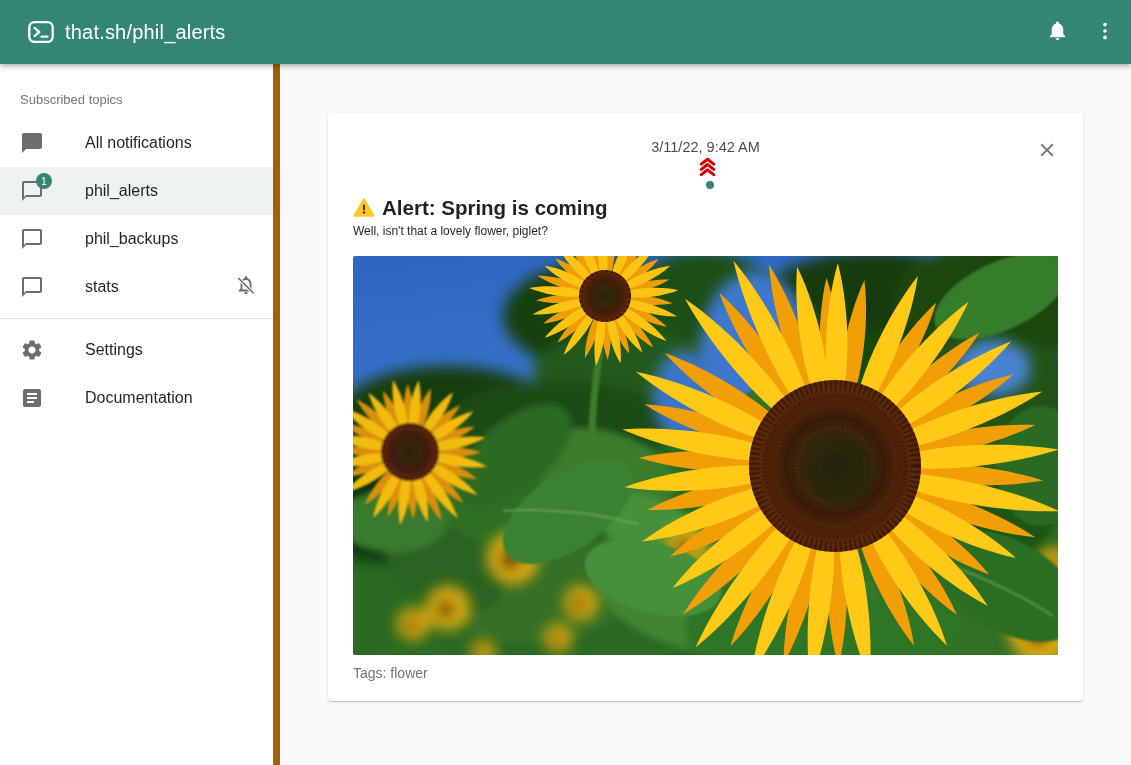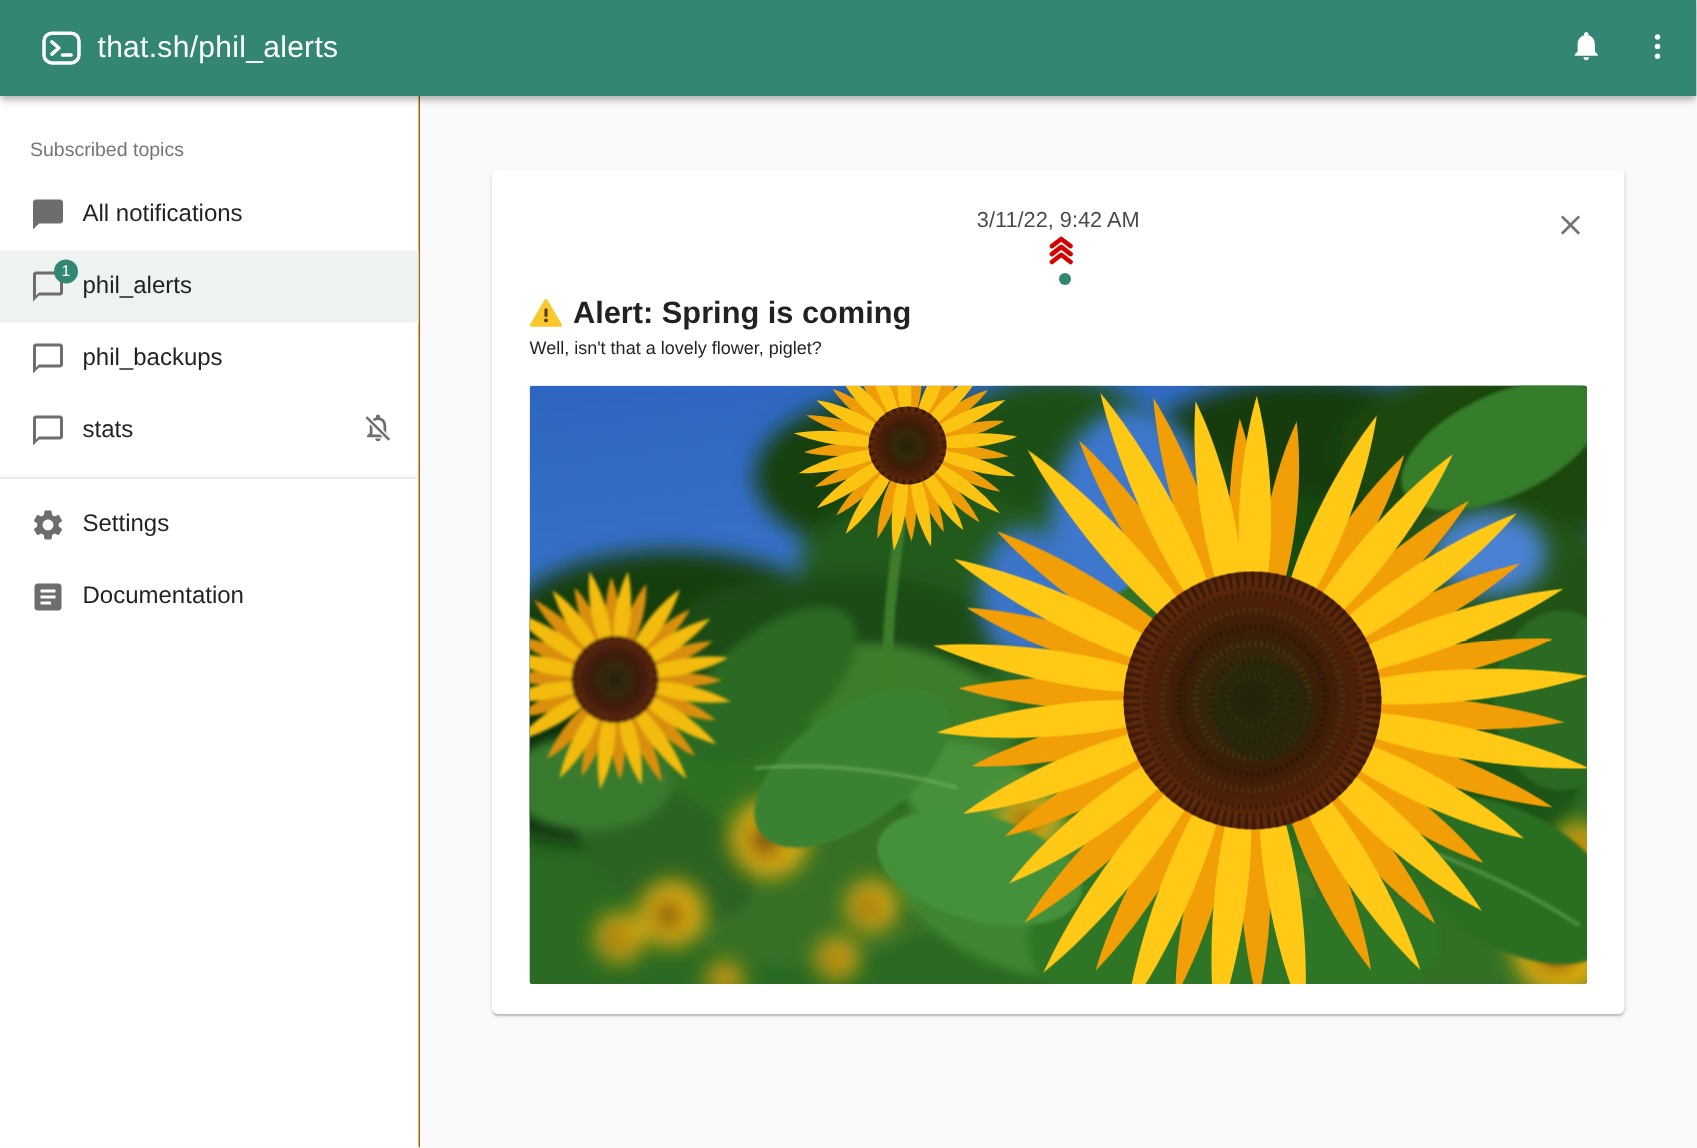--- a/index.html
+++ b/index.html
@@ -16,25 +16,25 @@
   .appbar h1 { color:#fff; font-size:20px; font-weight:500; margin-left:10px; letter-spacing:.2px; flex:1; }
   .iconbtn { width:40px; height:40px; border:none; background:transparent; border-radius:50%;
              display:flex; align-items:center; justify-content:center; cursor:pointer; }
   .appbar .iconbtn { color:#fff; }
   .appbar-actions { display:flex; align-items:center; gap:8px; }
 
   
   .layout { flex:1; display:flex; min-height:0; }
 
   
-  .sidebar { width:280px; flex:0 0 280px; background:#fff; border-right:1px solid #a16207; padding-top:14px; }
+  .sidebar { width:280px; flex:0 0 280px; background:#fff; border-right:7px solid #a16207; padding-top:14px; }
   .section-label { font-size:13px; color:#757575; padding:14px 16px 12px 20px; }
   .nav-list { list-style:none; }
   .nav-item { height:48px; display:flex; align-items:center; padding:0 16px 0 20px; cursor:pointer;
-              font-size:16px; color:rgba(0,0,0,.87); }
+              font-size:16px; color:rgba(0,0,0,.87);gap:30px; }
   .nav-item.selected { background:#eef3f1; }
   .nav-icon { width:24px; height:24px; color:#6d6d6d; position:relative; flex:0 0 24px; }
   .nav-icon svg { display:block; }
   .nav-label { margin-left:11px; }
   .spacer { flex:1; }
   .badge { position:absolute; top:-6px; right:-8px; min-width:16px; height:16px; border-radius:8px;
            background:#338574; color:#fff; font-size:10.5px; font-weight:500; display:flex;
            align-items:center; justify-content:center; padding:0 4px; }
   .divider { border:none; border-top:1px solid #e6e6e6; margin:7px 0; }
   .muted-bell { color:#6d6d6d; }
@@ -421,17 +421,18 @@
                 <circle cx="482" cy="210" r="27" fill="none" stroke="#151003" stroke-width="4" stroke-dasharray="1.5 2.5" opacity="0.35"></circle>
                 <circle cx="482" cy="210" r="38" fill="none" stroke="#565010" stroke-width="4" stroke-dasharray="1.5 2.5" opacity="0.35"></circle>
                 <circle cx="482" cy="210" r="49" fill="none" stroke="#151003" stroke-width="4" stroke-dasharray="1.5 2.5" opacity="0.35"></circle>
                 <circle cx="482" cy="210" r="60" fill="none" stroke="#565010" stroke-width="4" stroke-dasharray="1.5 2.5" opacity="0.35"></circle>
                 <circle cx="482" cy="210" r="71" fill="none" stroke="#151003" stroke-width="4" stroke-dasharray="1.5 2.5" opacity="0.35"></circle>
                 <circle cx="489" cy="217" r="32.68" fill="#20250f" opacity="0.45"></circle>
               </g>
             </svg>
         </div>
 
+        <div class="tags">Tags: flower</div>
 
       </article>
     </main>
   </div>
 </div>
 
 </body></html>

